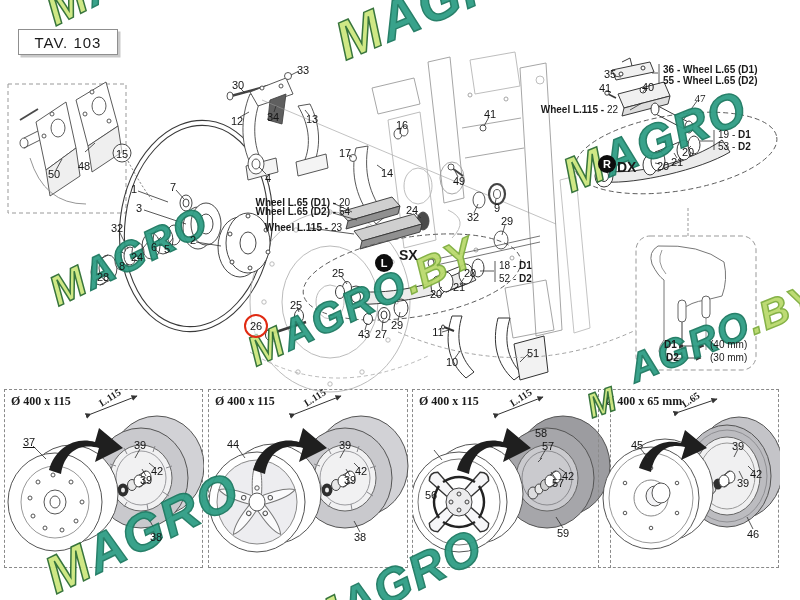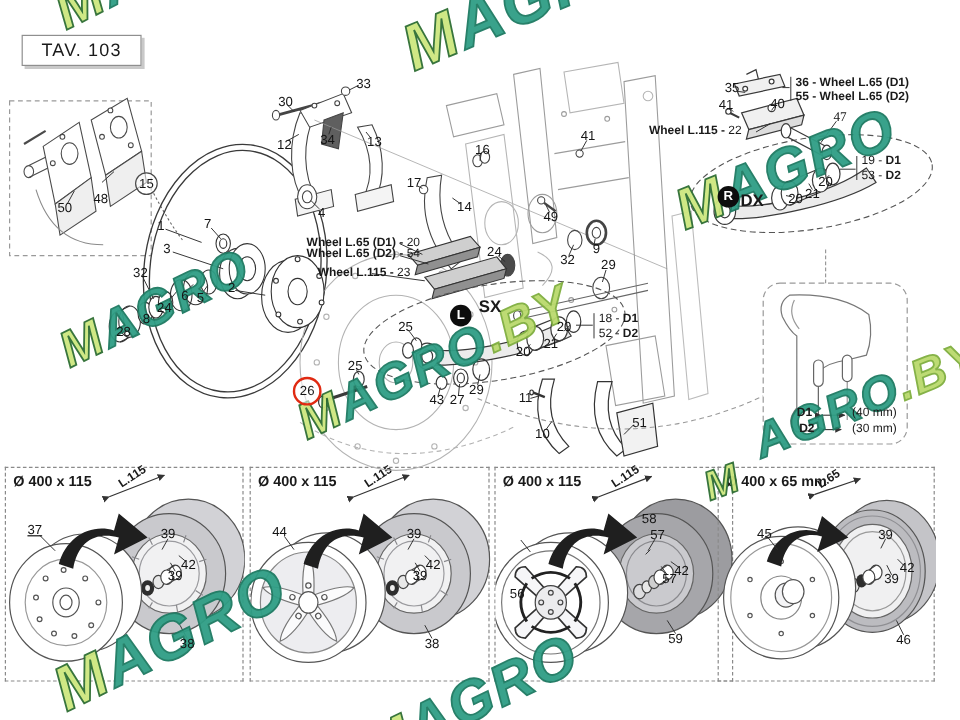--- a/index.html
+++ b/index.html
@@ -1,19 +1,19 @@
 <!DOCTYPE html>
 <html><head>
 <meta charset="utf-8">
 <style>
   html,body{margin:0;padding:0;background:#fff;}
   .page{position:relative;width:800px;height:600px;background:#ffffff;overflow:hidden;
         font-family:"Liberation Sans",sans-serif;color:#1a1a1a;}
   #art{position:absolute;left:0;top:0;z-index:12;pointer-events:none;}
-  .panel{position:absolute;top:389px;height:179px;border:1px dashed #8a8a8a;z-index:6;box-sizing:border-box;}
+  .panel{position:absolute;top:389px;height:179px;border:1px dashed #8a8a8a;z-index:6;box-sizing:border-box;font-family:Liberation Serif, serif;}
   .panel svg{position:absolute;left:0;top:0;}
   .panel-title{position:absolute;left:6px;top:4px;font-weight:bold;font-size:12px;white-space:nowrap;z-index:9;}
   .dim-label{position:absolute;font-weight:bold;font-size:10px;transform:rotate(-33deg);z-index:9;white-space:nowrap;}
   .tav-box{position:absolute;left:18px;top:29px;width:98px;height:24px;background:#fff;border:1px solid #8f8f8f;
            box-shadow:2.5px 2.5px 0 #c9c9c9;display:flex;align-items:center;justify-content:center;
            font-size:15px;letter-spacing:1px;z-index:35;}
   #watermarks{position:absolute;inset:0;z-index:18;pointer-events:none;}
   .wm{position:absolute;font-weight:bold;font-style:italic;letter-spacing:2px;white-space:nowrap;
       transform-origin:left center;opacity:.95;}
   .wm span{-webkit-text-stroke-width:1.5px;}

